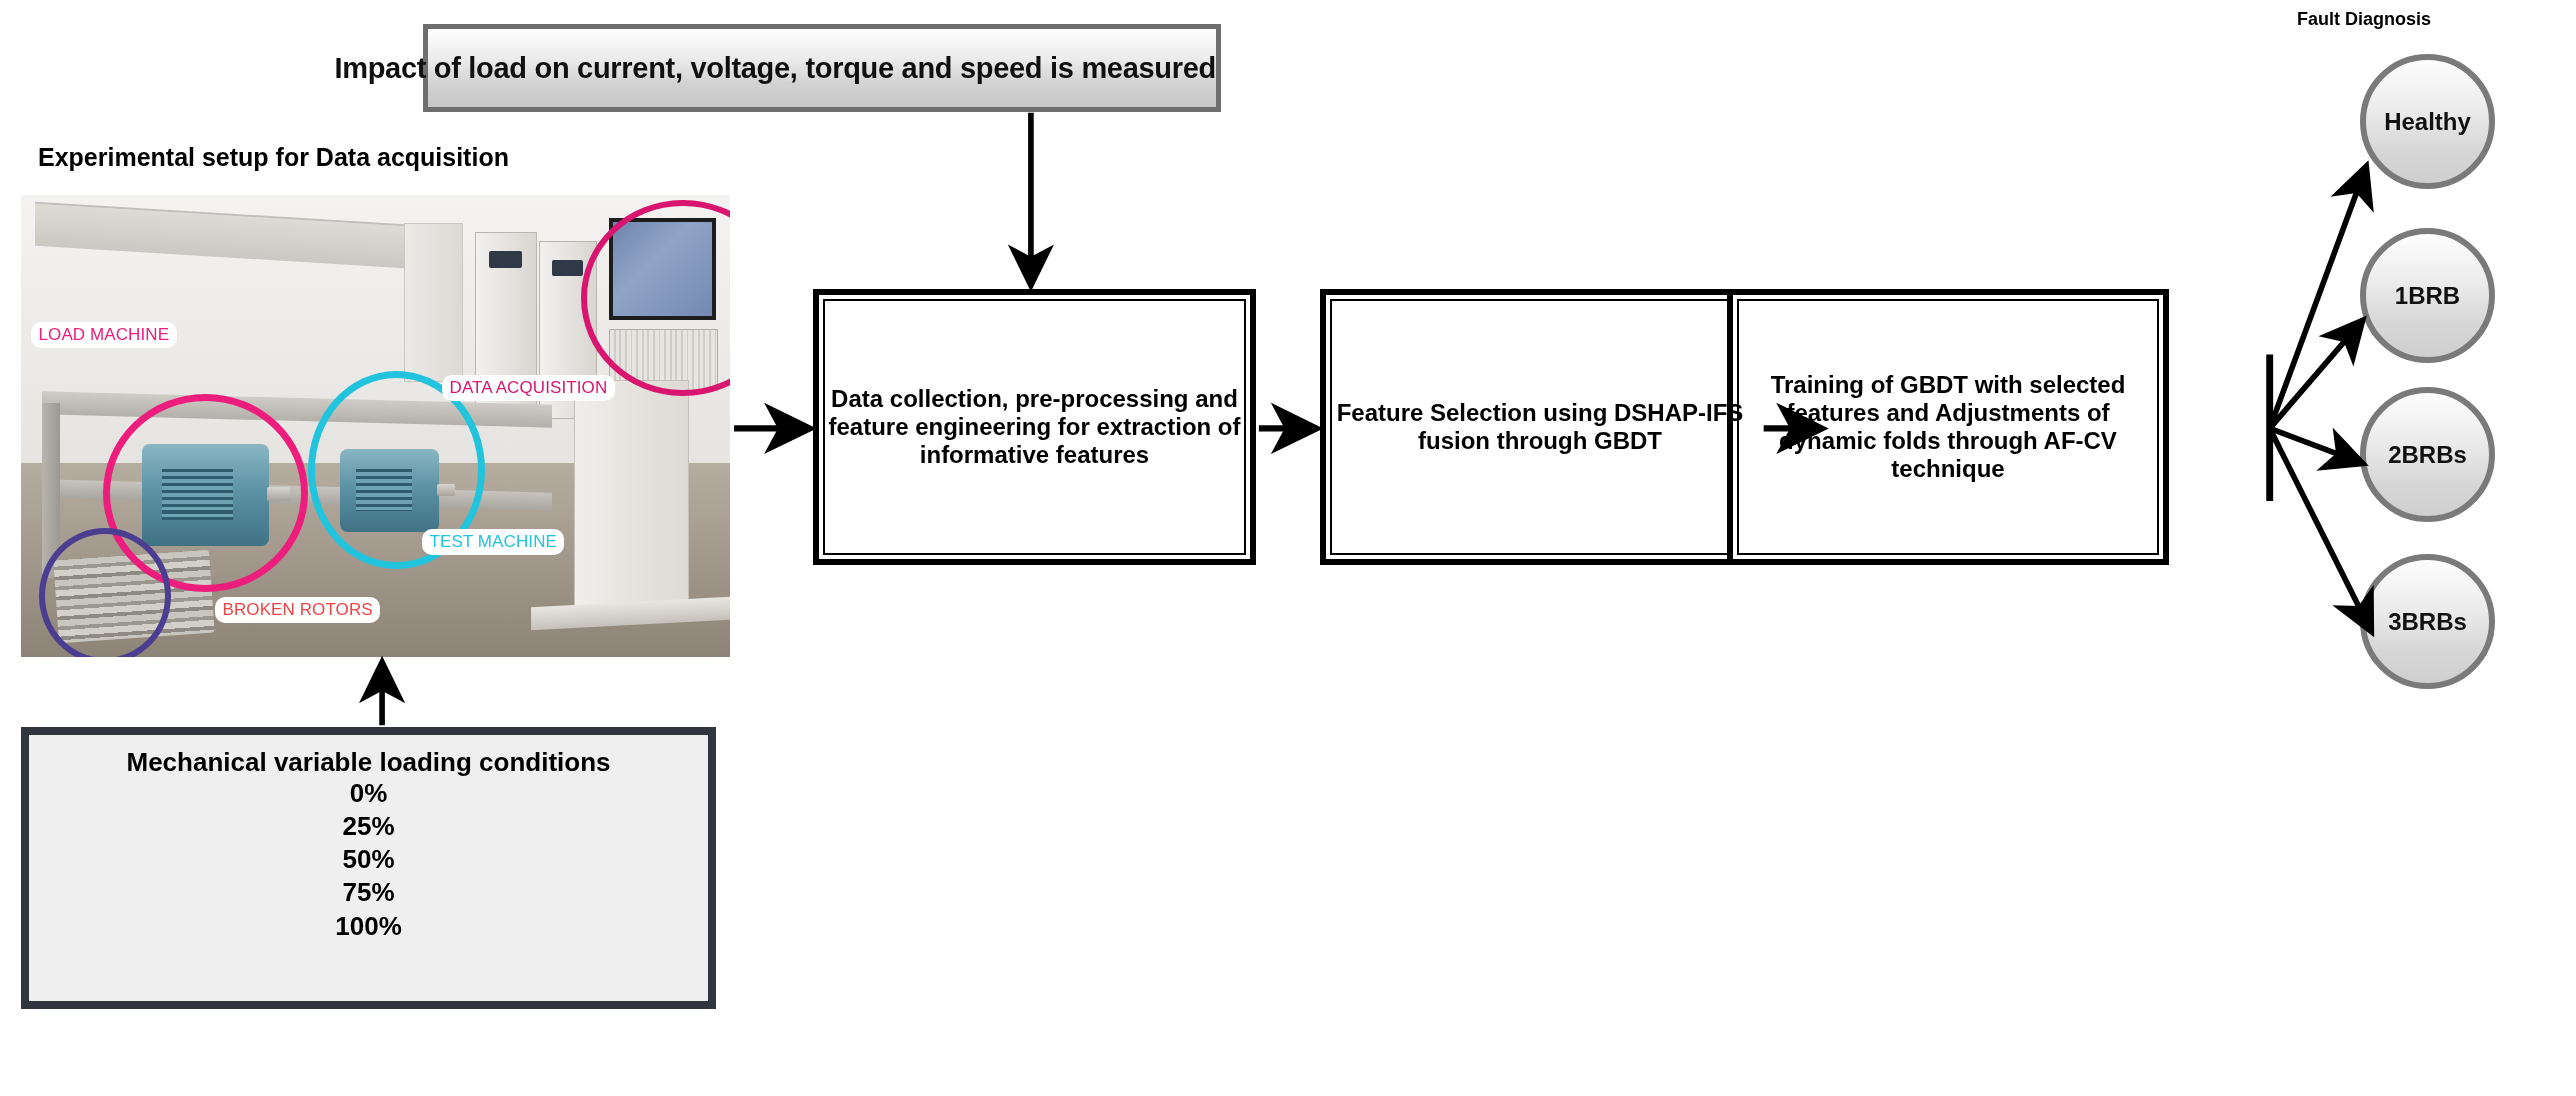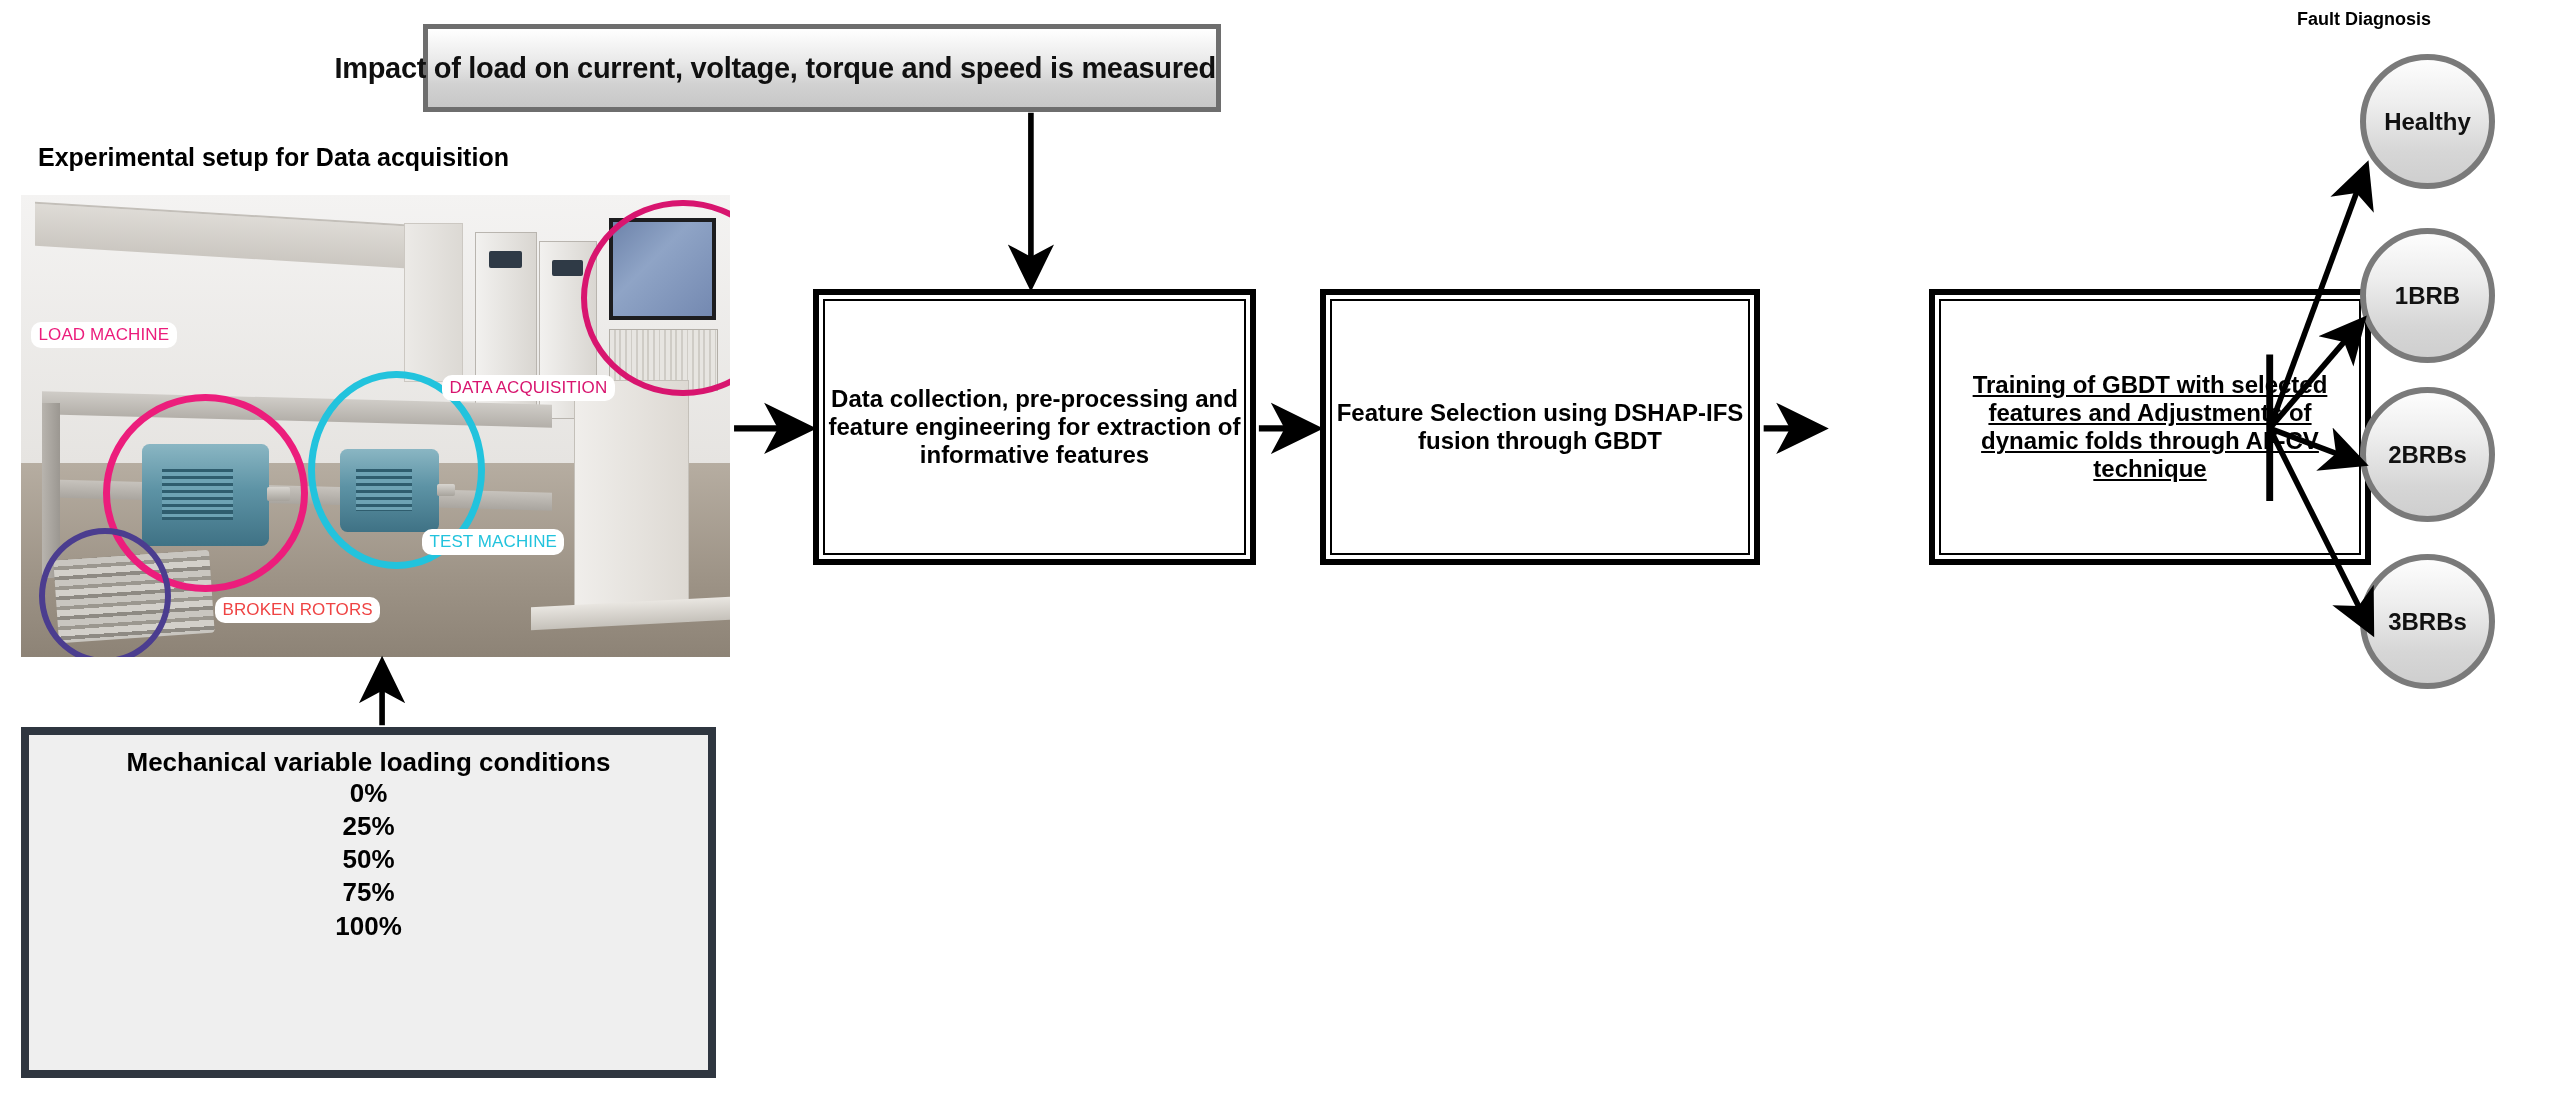--- a/index.html
+++ b/index.html
@@ -88,21 +88,21 @@
   
   .chip{position:absolute;background:#ffffff;padding:3.1px 7.5px;white-space:nowrap;
         font-size:17px;letter-spacing:0.1px;border-radius:10px;}
   #chip-load  {left:10px;top:127px;color:#ec1d7c;}
   #chip-daq   {left:421px;top:180px;color:#d8156f;}
   #chip-test  {left:401px;top:334px;color:#22c3dd;}
   #chip-rotors{left:194px;top:402px;color:#ef4444;}
 
   
   #loading-box{
-    left:21px;top:727px;width:695px;height:351px;
+    left:21px;top:727px;width:695px;height:282px;
     border:8.1px solid #2f3640;background:#efefef;box-sizing:border-box;
     display:flex;flex-direction:column;align-items:center;justify-content:flex-start;
     padding-top:12.5px;
   }
   #loading-box .ltitle{font-size:26px;font-weight:bold;line-height:1.12;text-align:center;}
   #loading-box .pct{font-size:26px;font-weight:bold;line-height:1.28;text-align:center;}
 
   
   .pbox{
     top:289px;height:276px;
@@ -111,21 +111,21 @@
   }
   .pbox .inner{
     position:absolute;left:3.8px;top:3.8px;right:3.8px;bottom:3.8px;
     border:2.5px solid #000000;background:#ffffff;
     display:flex;align-items:center;justify-content:center;box-sizing:border-box;
   }
   .pbox .ptxt{font-size:24px;font-weight:bold;line-height:1.16;text-align:center;
               padding:0 6.3px;position:relative;z-index:2;}
   #pbox1{left:813px;width:443px;}
   #pbox2{left:1320px;width:440px;}
-  #pbox3{left:1929px;width:442px;text-decoration:underline;}
+  #pbox3{left:1727px;width:442px;}
 
   
   #fd-title{left:2297px;top:8.8px;font-size:18px;font-weight:bold;white-space:nowrap;}
   .fcircle{
     position:absolute;width:135px;height:135px;border-radius:50%;
     border:6.9px solid #7a7a7a;box-sizing:border-box;
     background:linear-gradient(to bottom,#fdfdfd 0%,#eeeeee 35%,#d6d6d6 75%,#cfcfcf 100%);
     display:flex;align-items:center;justify-content:center;
     font-size:24px;font-weight:bold;color:#111;
   }

